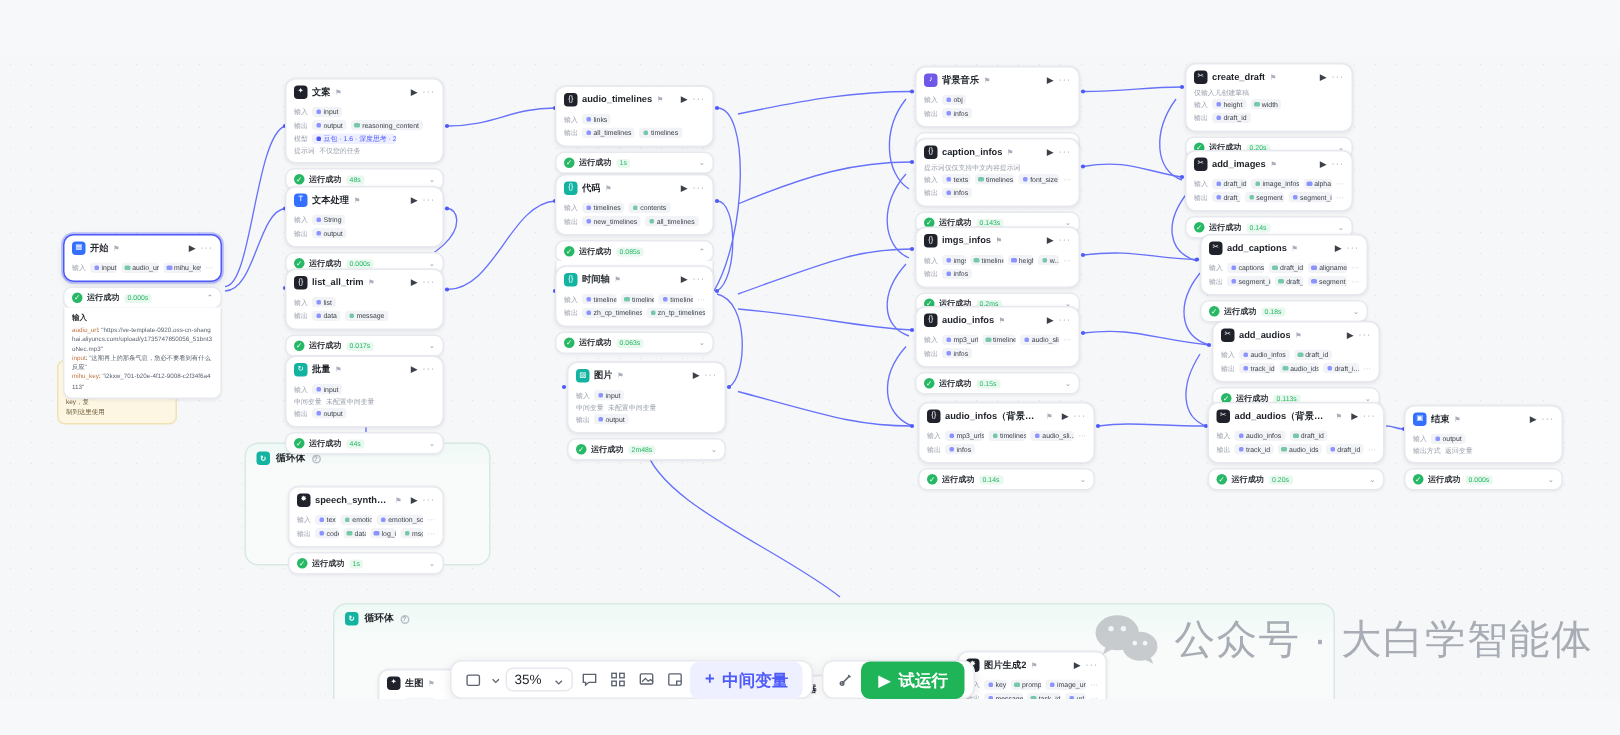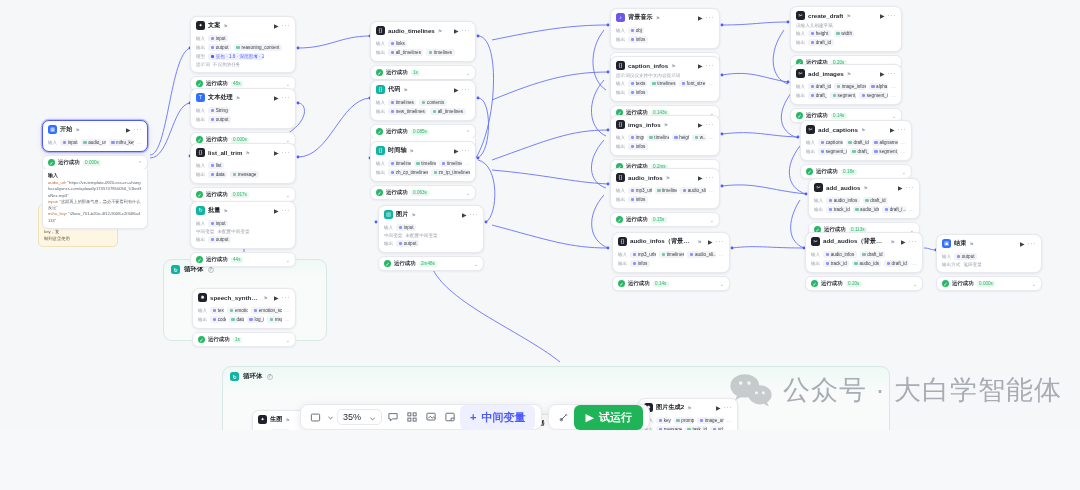--- a/index.html
+++ b/index.html
@@ -9,20 +9,21 @@
     font-family: "Liberation Sans", "DejaVu Sans", sans-serif;
     background: #f7f8fa;
   }
   #canvas {
     position: relative;
     width: 1080px; height: 430px;
     background: #f6f7f9;
     background-image: radial-gradient(circle, #dfe1e6 0.6px, transparent 0.6px);
     background-size: 14px 14px;
     overflow: hidden;
+    margin-top: 36px;
   }
   #edges { position: absolute; inset: 0; width: 1080px; height: 490px; pointer-events: none; z-index: 1; }
 
   
   .group {
     position: absolute;
     border: 1px solid #d7e9e2;
     border-radius: 9px;
     background: linear-gradient(180deg,#eef9f5 0%, #f9fbfb 22%);
     z-index: 2;

